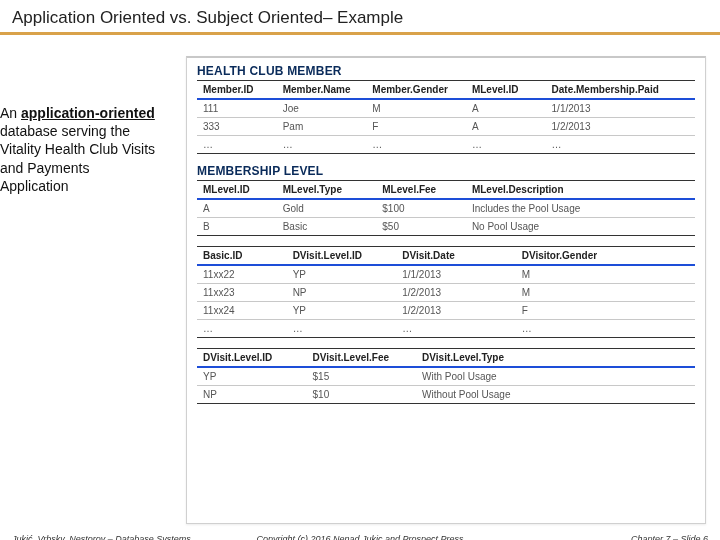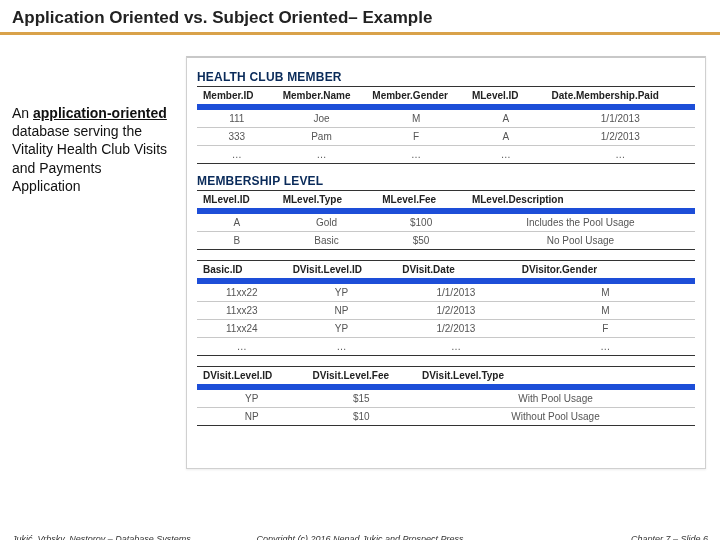--- a/index.html
+++ b/index.html
@@ -1,29 +1,29 @@
 <!DOCTYPE html>
 <html><head>
 <meta charset="utf-8">
 <style>
   * { box-sizing: border-box; margin: 0; padding: 0; }
   html, body { width: 720px; height: 540px; font-family: Arial, Helvetica, sans-serif; background: #fff; }
   .slide { width: 720px; height: 540px; position: relative; background: #fff; }
   .title-bar { padding: 8px 12px 4px 12px; border-bottom: 3px solid #d9a24a; }
-  .title-bar h1 { font-size: 17px; font-weight: bold; color: #222; }
+  .title-bar h1 { font-size: 17px; font-weight: normal; color: #222; }
   .content { position: absolute; top: 56px; left: 0; width: 720px; height: 460px; }
-  .side-text { position: absolute; left: 12px; top: 48px; width: 160px; font-size: 14px; line-height: 1.3; color: #111; }
+  .side-text { position: absolute; left: 0; top: 48px; width: 160px; font-size: 14px; line-height: 1.3; color: #111; }
   .side-text .bold { font-weight: bold; }
   .side-text .under { text-decoration: underline; }
-  .figure-wrap { position: absolute; left: 186px; top: 0; width: 520px; height: 413px; background: #fff; border: 1px solid #d0d0d0; border-top: 2px solid #c8c8c8; box-shadow: 0 1px 2px rgba(0,0,0,0.08); padding: 12px 10px 8px 10px; font-family: Arial, sans-serif; }
+  .figure-wrap { position: absolute; left: 186px; top: 0; width: 520px; height: 468px; background: #fff; border: 1px solid #d0d0d0; border-top: 2px solid #c8c8c8; box-shadow: 0 1px 2px rgba(0,0,0,0.08); padding: 6px 10px 8px 10px; font-family: Arial, sans-serif; }
   .tbl-group { margin-bottom: 10px; }
   .tbl-title { font-size: 12px; font-weight: bold; color: #0a2b5a; letter-spacing: 0.2px; margin-bottom: 2px; }
   table.db { border-collapse: collapse; width: 100%; font-size: 10px; color: #333; }
-  table.db th { text-align: left; font-weight: bold; color: #222; padding: 3px 6px; border-top: 1px solid #333; border-bottom: 6px solid #1d4ed8; background: #fff; }
-  table.db td { padding: 3px 6px; border-bottom: 1px solid #c8c8c8; color: #555; text-align: center; }
+  table.db th { text-align: left; font-weight: bold; color: #222; padding: 3px 6px; border-top: 1px solid #333; border-bottom: 2px solid #1d4ed8; background: #fff; }
+  table.db td { padding: 3px 6px; border-bottom: 1px solid #c8c8c8; color: #555; }
   table.db tr:last-child td { border-bottom: 1px solid #333; }
   .footer { position: absolute; bottom: 6px; left: 0; width: 720px; font-size: 9px; font-style: italic; color: #333; }
   .footer .left { position: absolute; left: 12px; }
   .footer .center { position: absolute; left: 0; width: 720px; text-align: center; }
   .footer .right { position: absolute; right: 12px; } .w-16 { width: 16%; } .w-18 { width: 18%; } .w-20 { width: 20%; } .w-22 { width: 22%; margin-top: 28px; } .w-24 { width: 24%; } .w-30 { width: 30%; }
 </style>
 </head>
 <body>
 
 <div class="slide">

